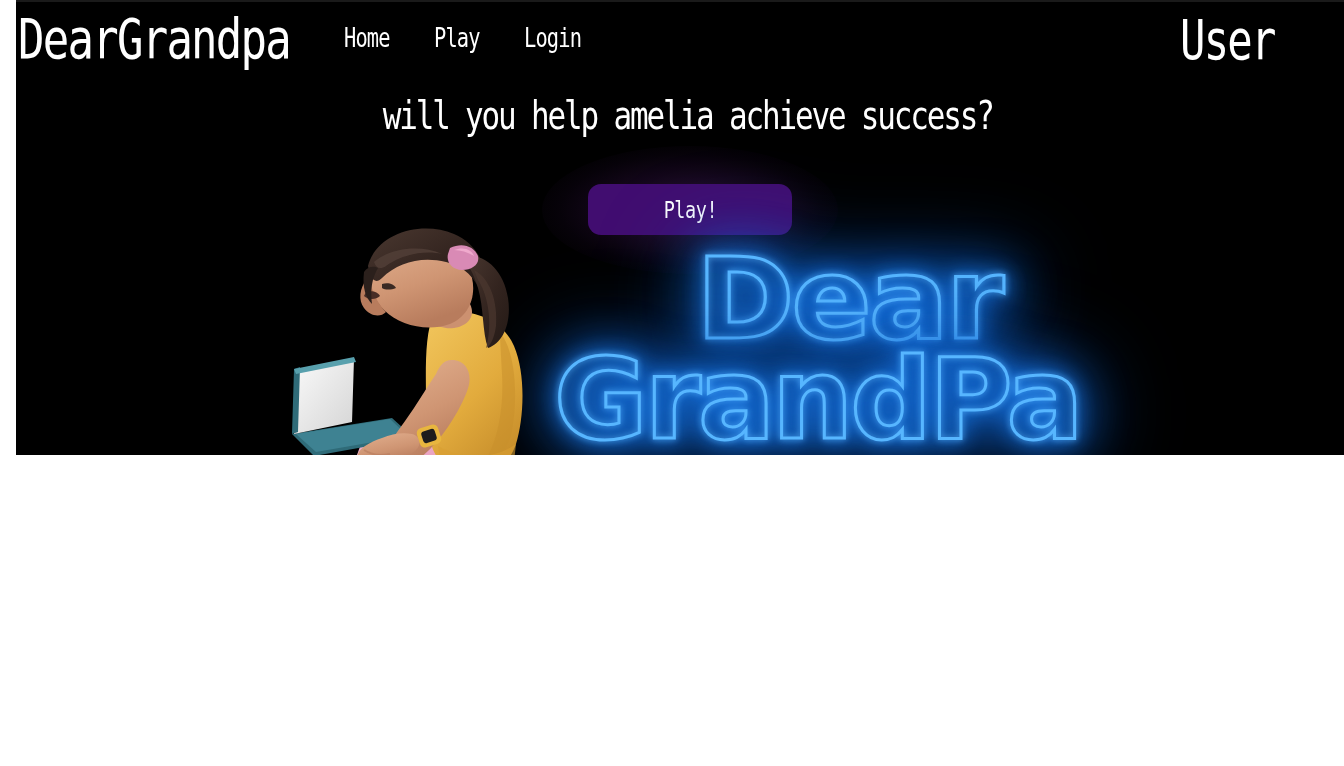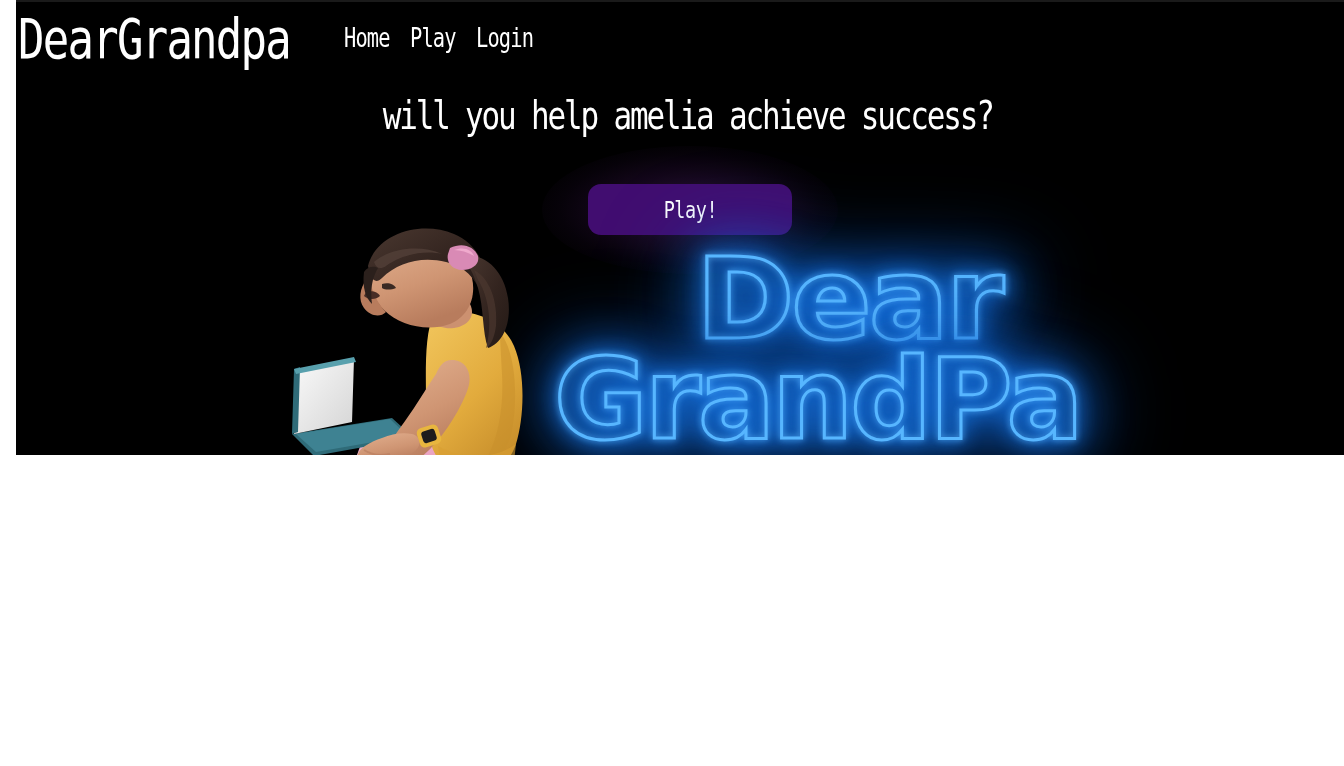--- a/index.html
+++ b/index.html
@@ -59,21 +59,21 @@
     transform: scaleX(0.88) scaleY(1.12);
     transform-origin: left top;
     white-space: nowrap;
     font-weight: 400;
   }
   .nav-links {
     position: absolute;
     left: 328px;
     top: 22px;
     display: flex;
-    gap: 12px;
+    gap: 36px;
     align-items: flex-start;
   }
   .nav-link {
     color: #ffffff;
     font-family: "DejaVu Sans Mono", monospace;
     font-size: 24px;
     line-height: 28px;
     letter-spacing: -1px;
     transform: scaleX(0.85) scaleY(1.12);
     transform-origin: left top;
@@ -224,20 +224,23 @@
     <div class="navbar">
 
       <div class="brand">DearGrandpa</div>
 
       <div class="nav-links">
         <a class="nav-link" href="#">Home</a>
         <a class="nav-link" href="#">Play</a>
         <a class="nav-link" href="#">Login</a>
       </div>
 
+      <div class="user-area">
+        <span class="user-label">User</span>
+      </div>
     </div>
 
     <div class="tagline">
       <span>will you help amelia achieve success?</span>
     </div>
 
     <div class="play-wrap">
       <div class="play-glow"></div>
       <button class="play-btn">
         <span>Play!</span>

